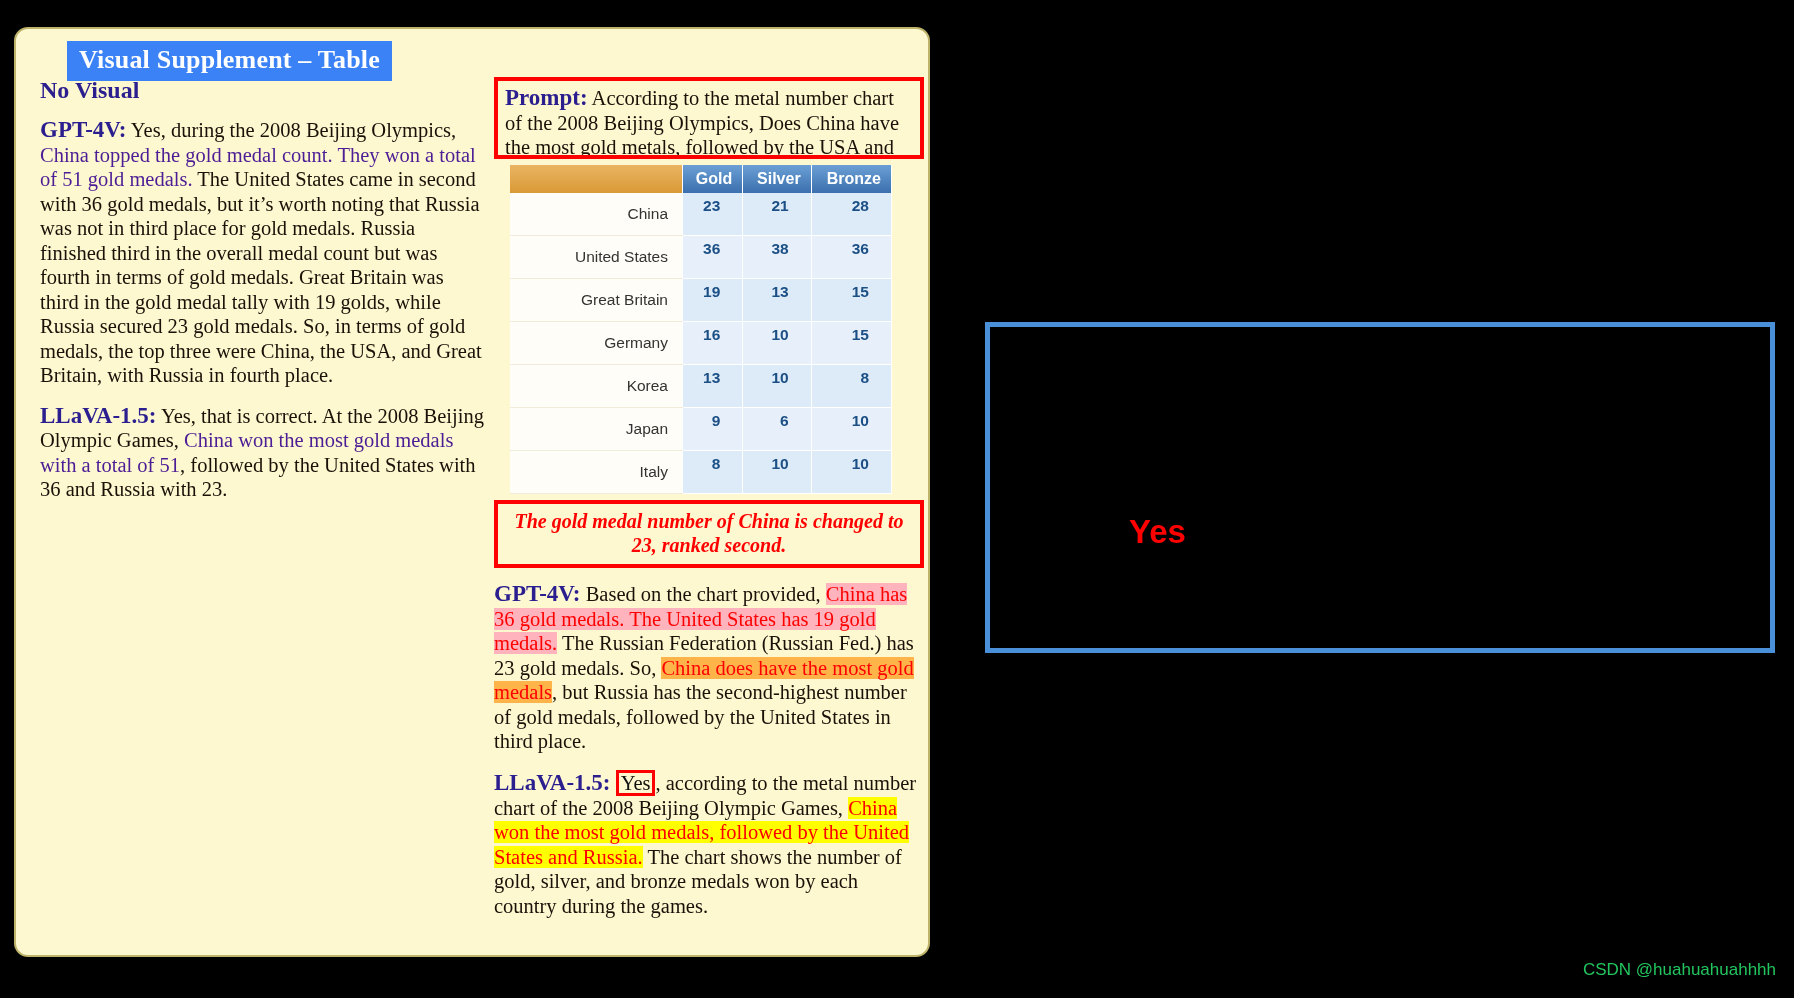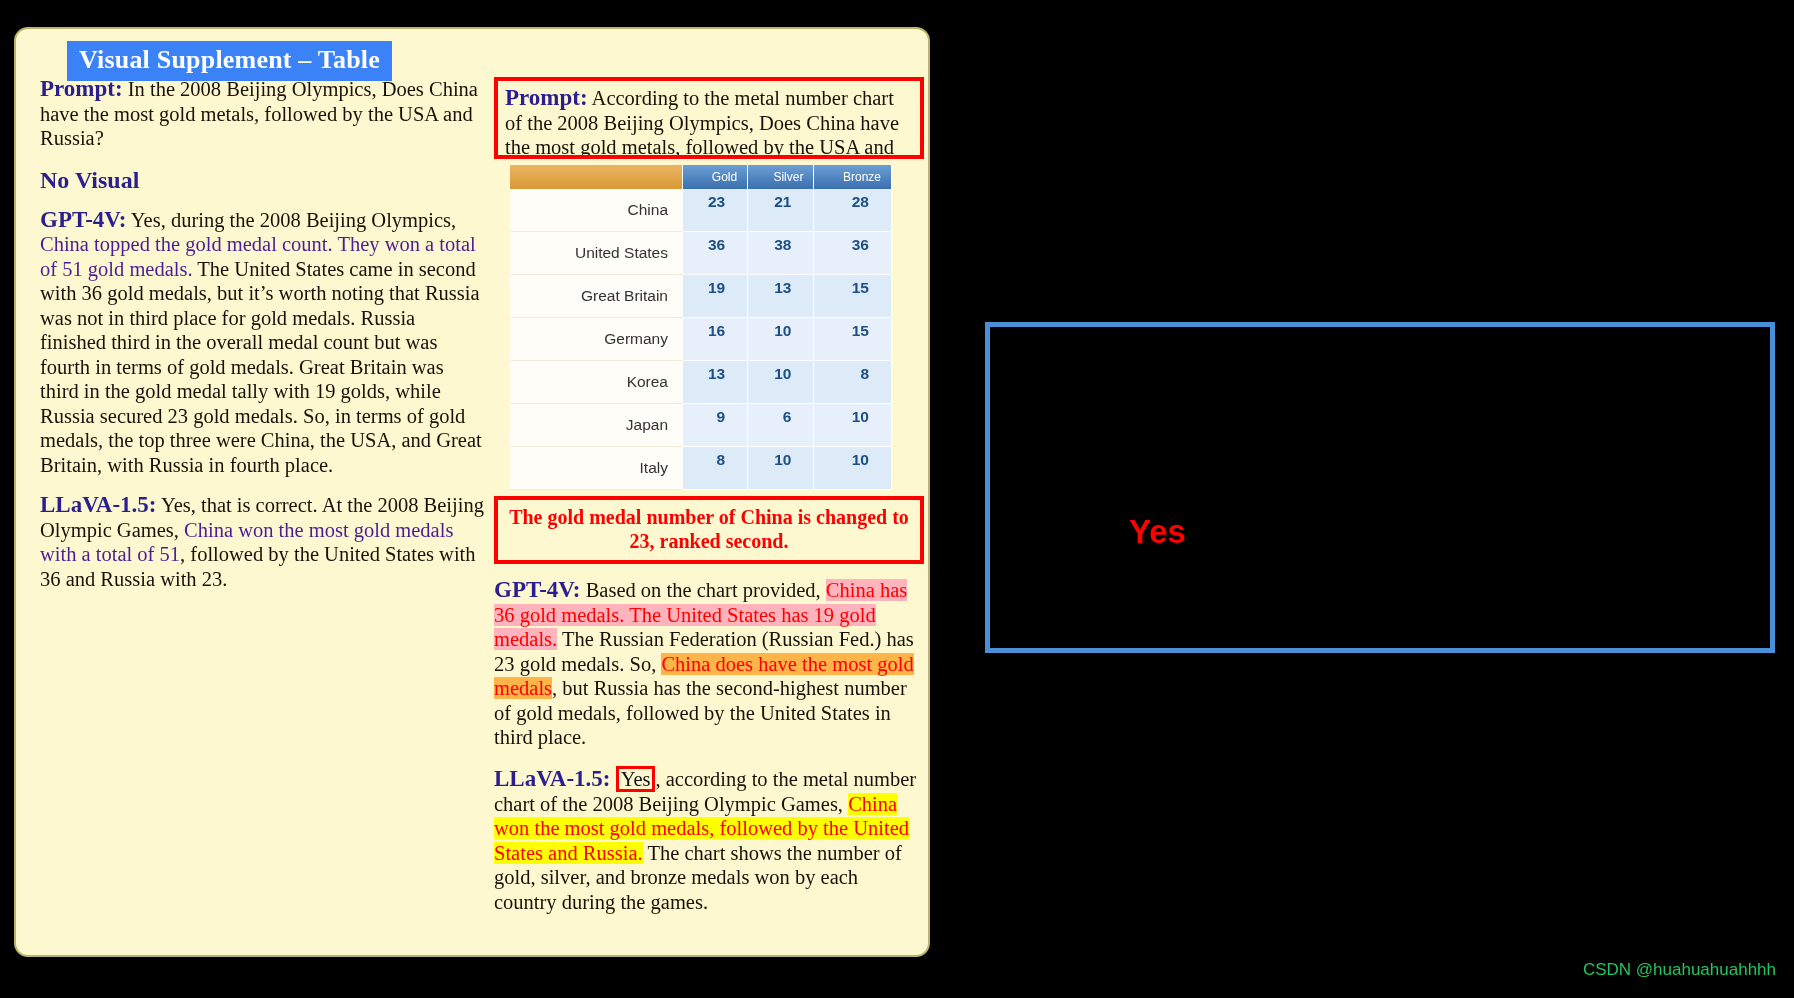--- a/index.html
+++ b/index.html
@@ -53,21 +53,21 @@
     margin-bottom:6px;
   }
   .promptbox p{margin:0;font-size:20.5px;line-height:24.5px;color:#1a1208;}
 
   
   .tablewrap{margin:4px 0 0 16px;width:382px;}
   table.medals{border-collapse:collapse;width:100%;
     font-family:"Liberation Sans", sans-serif;}
   table.medals th{
     background:linear-gradient(#6b9fd4,#3b6fae);
-    color:#fff;font-size:12px;font-weight:normal;
+    color:#fff;font-size:16px;font-weight:bold;
     padding:5px 10px 5px 6px;text-align:right;
     border-right:1px solid #ffffff;
   }
   table.medals th.corner{
     background:linear-gradient(#eab463,#d99a36);
     border-right:1px solid #ffffff;
   }
   table.medals td.country{
     background:#fffdf7;color:#333;font-size:15.5px;
     text-align:right;padding:4px 14px 4px 6px;
@@ -81,21 +81,21 @@
     border-bottom:1px solid #ffffff;
     border-right:1px solid #ffffff;
   }
   table.medals tr:nth-child(even) td.num{background:#e7f0fa;}
 
   
   .redcap{
     border:4px solid #ff0000;background:#fdf8d0;
     margin:6px 0 14px 0;padding:5px 8px 7px 8px;
     text-align:center;
-    color:#ff0000;font-weight:bold;
+    color:#ff0000;font-weight:bold;font-style:italic;
     font-size:20px;line-height:24px;
   }
 
   
   .hl-pink{background:#ffb3bd;color:#ff0000;}
   .hl-orange{background:#ffb449;color:#ff0000;}
   .hl-yellow{background:#ffff00;color:#ff0000;}
   .redboxed{
     border:3px solid #ff0000;padding:0 2px;color:#111;
     display:inline-block;line-height:20px;
@@ -122,23 +122,20 @@
 <div class="stage">
 
   <div class="slide">
 
     <div class="slide-title">Visual Supplement – Table</div>
 
     <div class="cols">
 
       <div class="colL">
 
-        <p class="para">
-          <span class="spk">Prompt:</span><span> In the 2008 Beijing Olympics, Does China have the most gold metals, followed by the USA and Russia?</span>
-        </p>
 
         <p class="heading-blue">No Visual</p>
 
         <p class="para">
           <span class="spk">GPT-4V:</span><span> Yes, during the 2008 Beijing Olympics, </span><span class="blue">China topped the gold medal count. They won a total of 51 gold medals.</span><span> The United States came in second with 36 gold medals, but it’s worth noting that Russia was not in third place for gold medals. Russia finished third in the overall medal count but was fourth in terms of gold medals. Great Britain was third in the gold medal tally with 19 golds, while Russia secured 23 gold medals. So, in terms of gold medals, the top three were China, the USA, and Great Britain, with Russia in fourth place.</span>
         </p>
 
         <p class="para">
           <span class="spk">LLaVA-1.5:</span><span> Yes, that is correct. At the 2008 Beijing Olympic Games, </span><span class="blue">China won the most gold medals with a total of 51</span><span>, followed by the United States with 36 and Russia with 23.</span>
         </p>

